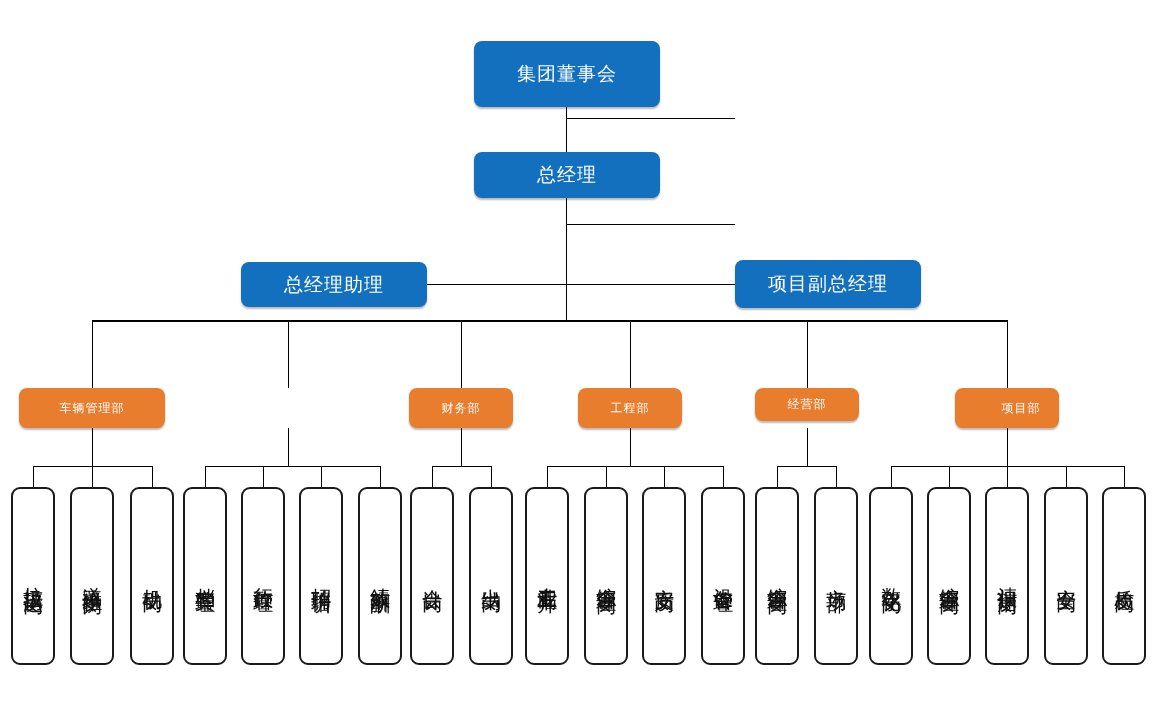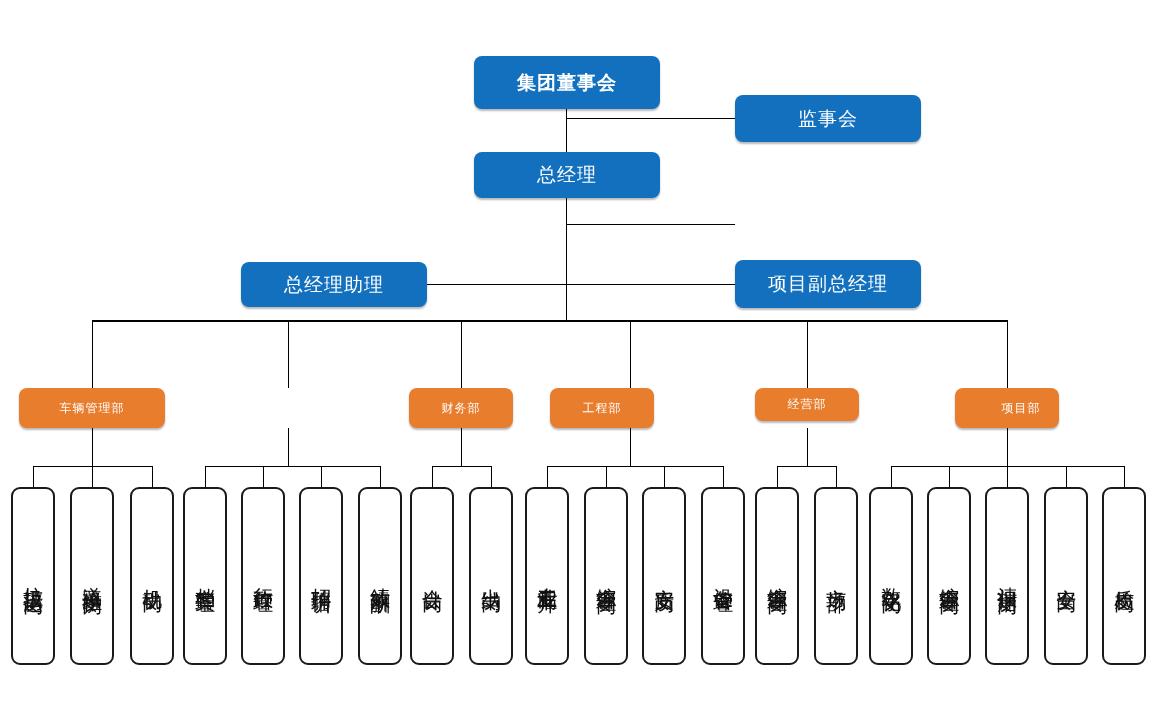--- a/index.html
+++ b/index.html
@@ -128,37 +128,36 @@
   <div class="line v" style="left:836px; top:466px; height:22px;"></div>
 
   <div class="line v" style="left:1007px; top:428px; height:38px;"></div>
   <div class="line h" style="left:891px; top:466px; width:233px;"></div>
   <div class="line v" style="left:891px; top:466px; height:22px;"></div>
   <div class="line v" style="left:949px; top:466px; height:22px;"></div>
   <div class="line v" style="left:1007px; top:466px; height:22px;"></div>
   <div class="line v" style="left:1066px; top:466px; height:22px;"></div>
   <div class="line v" style="left:1124px; top:466px; height:22px;"></div>
 
-  <div class="node blue" style="left:474px; top:56px; width:186px; height:53px;font-weight:bold;">集团董事会</div>
-
-  <div class="node blue" style="left:735px; top:95px; width:186px; height:47px;">监事会</div>
+  <div class="node blue" style="left:474px; top:41px; width:186px; height:66px;">集团董事会</div>
+
 
   <div class="node blue" style="left:474px; top:152px; width:186px; height:46px;">总经理</div>
 
 
   <div class="node blue" style="left:735px; top:260px; width:186px; height:48px;">项目副总经理</div>
 
   <div class="node blue" style="left:241px; top:262px; width:186px; height:45px;">总经理助理</div>
 
   <div class="node orange" style="left:19px; top:388px; width:146px; height:40px;">车辆管理部</div>
 
 
   <div class="node orange" style="left:409px; top:388px; width:104px; height:40px;">财务部</div>
 
-  <div class="node orange" style="left:550px; top:388px; width:104px; height:40px;">工程部</div>
+  <div class="node orange" style="left:578px; top:388px; width:104px; height:40px;">工程部</div>
 
   <div class="node orange" style="left:755px; top:388px; width:104px; height:33px;">经营部</div>
 
   <div class="node orange" style="left:955px; top:388px; width:104px; height:40px;padding-left:28px;">项目部</div>
 
   <div class="leaf" style="left:11px; top:487px; width:44px; height:178px;">
     <span class="vtext">垃圾清运岗</span>
   </div>
   <div class="leaf" style="left:70px; top:487px; width:44px; height:178px;">
     <span class="vtext">道路维护岗</span>

